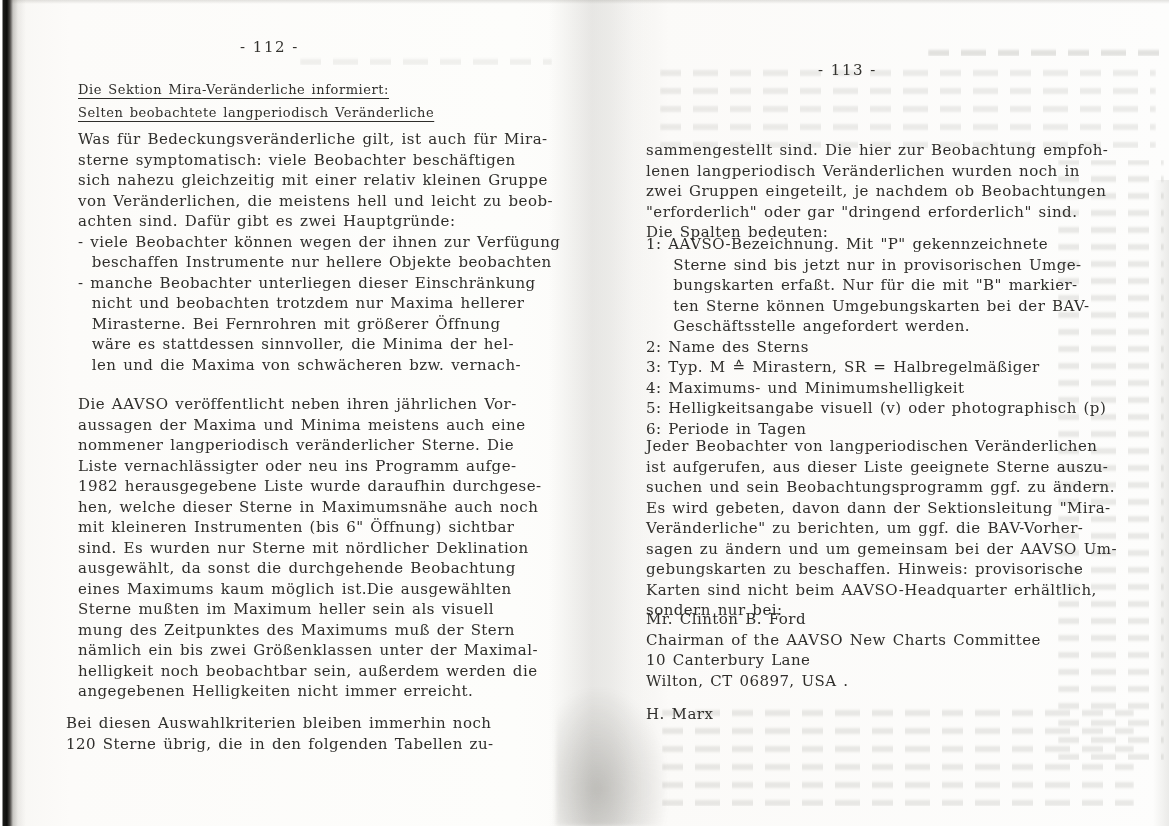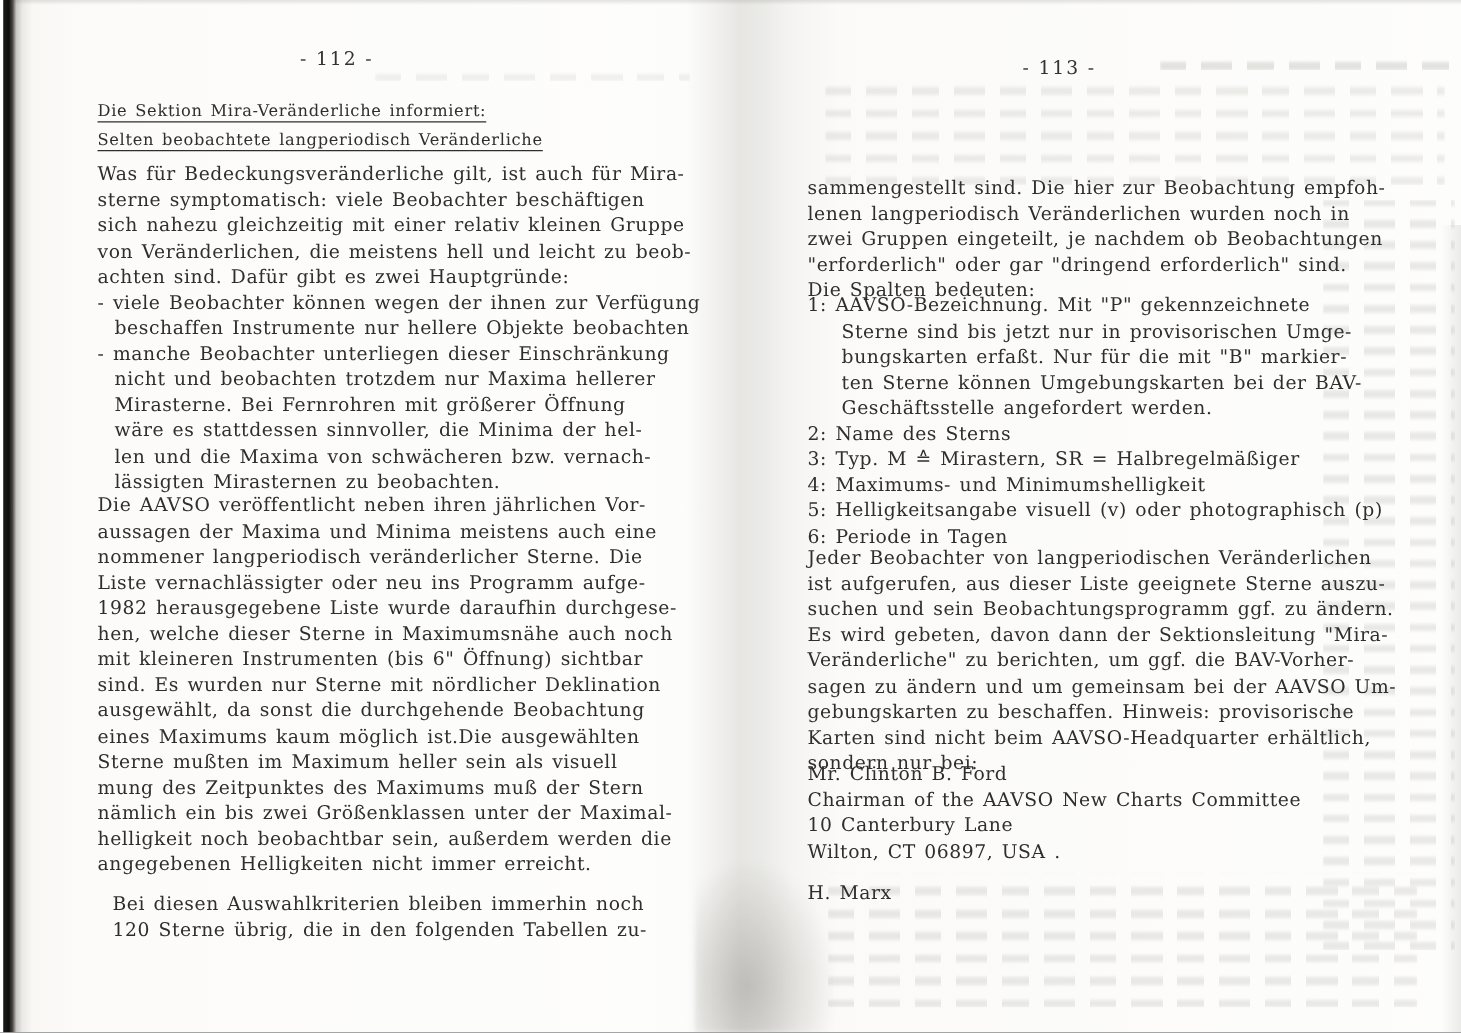--- a/index.html
+++ b/index.html
@@ -87,47 +87,46 @@
         <div class="tline">sich nahezu gleichzeitig mit einer relativ kleinen Gruppe</div>
         <div class="tline">von Veränderlichen, die meistens hell und leicht zu beob-</div>
         <div class="tline">achten sind. Dafür gibt es zwei Hauptgründe:</div>
         <div class="tline">- viele Beobachter können wegen der ihnen zur Verfügung</div>
         <div class="tline">  beschaffen Instrumente nur hellere Objekte beobachten</div>
         <div class="tline">- manche Beobachter unterliegen dieser Einschränkung</div>
         <div class="tline">  nicht und beobachten trotzdem nur Maxima hellerer</div>
         <div class="tline">  Mirasterne. Bei Fernrohren mit größerer Öffnung</div>
         <div class="tline">  wäre es stattdessen sinnvoller, die Minima der hel-</div>
         <div class="tline">  len und die Maxima von schwächeren bzw. vernach-</div>
-        <div class="tline">  lässigten Mirasternen zu beobachten.</div>
       </div>
     <div class="block" style="left:78px;top:394px">
         <div class="tline">Die AAVSO veröffentlicht neben ihren jährlichen Vor-</div>
         <div class="tline">aussagen der Maxima und Minima meistens auch eine</div>
         <div class="tline">nommener langperiodisch veränderlicher Sterne. Die</div>
         <div class="tline">Liste vernachlässigter oder neu ins Programm aufge-</div>
         <div class="tline">1982 herausgegebene Liste wurde daraufhin durchgese-</div>
         <div class="tline">hen, welche dieser Sterne in Maximumsnähe auch noch</div>
         <div class="tline">mit kleineren Instrumenten (bis 6" Öffnung) sichtbar</div>
         <div class="tline">sind. Es wurden nur Sterne mit nördlicher Deklination</div>
         <div class="tline">ausgewählt, da sonst die durchgehende Beobachtung</div>
         <div class="tline">eines Maximums kaum möglich ist.Die ausgewählten</div>
         <div class="tline">Sterne mußten im Maximum heller sein als visuell</div>
         <div class="tline">mung des Zeitpunktes des Maximums muß der Stern</div>
         <div class="tline">nämlich ein bis zwei Größenklassen unter der Maximal-</div>
         <div class="tline">helligkeit noch beobachtbar sein, außerdem werden die</div>
         <div class="tline">angegebenen Helligkeiten nicht immer erreicht.</div>
       </div>
-    <div class="block" style="left:90px;top:713px">
+    <div class="block" style="left:66px;top:713px">
         <div class="tline">Bei diesen Auswahlkriterien bleiben immerhin noch</div>
         <div class="tline">120 Sterne übrig, die in den folgenden Tabellen zu-</div>
       </div>
   </div>
 
   <div class="page">
-    <div class="block pagenum" style="left:818px;top:45px">- 113 -</div>
+    <div class="block pagenum" style="left:818px;top:61px">- 113 -</div>
     <div class="block" style="left:646px;top:140px">
         <div class="tline">sammengestellt sind. Die hier zur Beobachtung empfoh-</div>
         <div class="tline">lenen langperiodisch Veränderlichen wurden noch in</div>
         <div class="tline">zwei Gruppen eingeteilt, je nachdem ob Beobachtungen</div>
         <div class="tline">"erforderlich" oder gar "dringend erforderlich" sind.</div>
         <div class="tline">Die Spalten bedeuten:</div>
       </div>
     <div class="block" style="left:646px;top:234px">
         <div class="tline">1: AAVSO-Bezeichnung. Mit "P" gekennzeichnete</div>
         <div class="tline">    Sterne sind bis jetzt nur in provisorischen Umge-</div>

